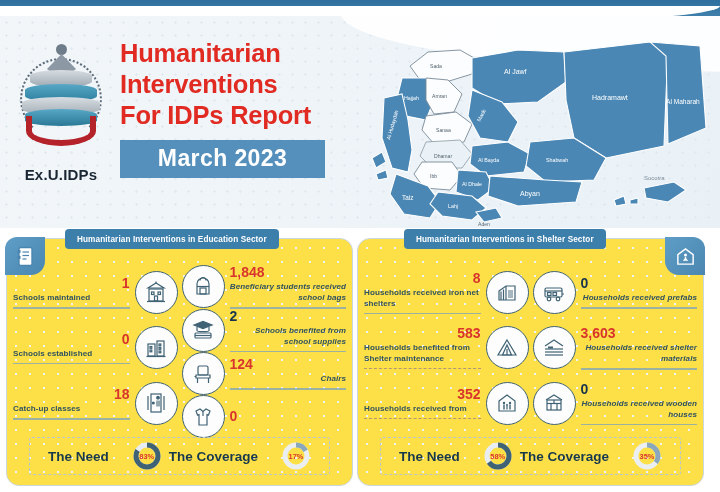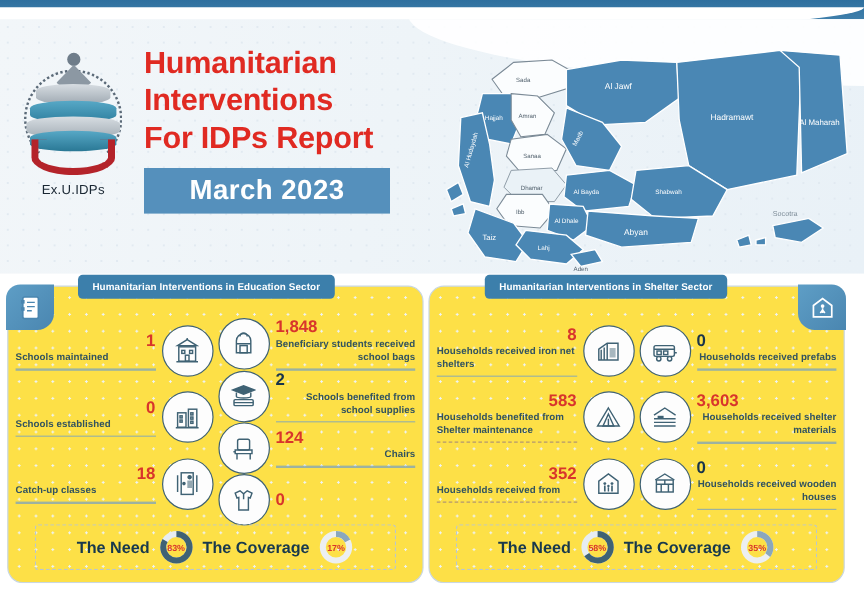--- a/index.html
+++ b/index.html
@@ -65,22 +65,22 @@
   .lz1 { left: 16px; top: 34px; width: 62px; height: 17px; background: linear-gradient(180deg,#d7dde2,#9fa9b2); }
   .lz2 { left: 11px; top: 48px; width: 72px; height: 18px; background: linear-gradient(180deg,#57a8c6,#2e7f9f); }
   .lz3 { left: 8px;  top: 61px; width: 78px; height: 18px; background: linear-gradient(180deg,#d7dde2,#a4aeb6); }
   .lz4 { left: 11px; top: 73px; width: 72px; height: 17px; background: linear-gradient(180deg,#57a8c6,#2a7895); }
   .logo-cradle {
     position: absolute; left: 12px; top: 80px; width: 70px; height: 30px;
     border: 6px solid #b4232a; border-top: none;
     border-radius: 0 0 50% 50%;
   }
   .logo-caption {
-    font-size: 11px; font-weight: 400; color: #1a2733; letter-spacing: .2px;
-    margin-top: 5px;
+    font-size: 15px; font-weight: 700; color: #1a2733; letter-spacing: .2px;
+    margin-top: 18px;
   }
 
   
   #title-block { position: absolute; left: 120px; top: 22px; width: 250px; }
   .title-line {
     color: #e02a22; font-size: 25.5px; font-weight: 700;
     line-height: 31px; letter-spacing: -.2px;
   }
   #date-badge {
     margin-top: 9px; background: #5590bc; color: #ffffff;
@@ -156,21 +156,21 @@
   .num-red { color: #d8352c; }
   .num-navy { color: #17344c; }
   .stat-left .stat-num { text-align: right; }
   .stat-right .stat-num { text-align: left; }
 
   .stat-label {
     font-size: 8.1px; font-weight: 700; color: #32535f;
     line-height: 11px; letter-spacing: .05px;
   }
   .stat-left .stat-label { text-align: left; }
-  .stat-right .stat-label { text-align: right; }
+  .stat-right .stat-label { text-align: right; font-style: italic; }
 
   .stat-rule {
     height: 1.6px; background: #7ba3bd; margin-top: 4px; opacity: .75;
   }
   .stat-rule.dashed {
     height: 0; border-top: 1.6px dashed #9a7f7f; background: none;
   }
 
   .icon-circle {
     width: 43px; height: 43px; border-radius: 50%;
@@ -180,21 +180,21 @@
   }
   .icon-circle svg { display: block; }
 
   
   .needbar {
     position: absolute; left: 22px; right: 22px; bottom: 10px; height: 38px;
     border: 1.4px dashed #b9c6d0; border-radius: 3px;
     display: flex; align-items: center; justify-content: center; gap: 7px;
   }
   .need-text { font-size: 13.5px; font-weight: 700; color: #18394c; }
-  .donut { position: relative; width: 30px; height: 30px; }
+  .donut { position: relative; width: 30px; height: 30px; margin-left: 16px; }
   .donut svg { display: block; transform: rotate(-90deg); }
   .donut-val {
     position: absolute; inset: 0; display: flex; align-items: center; justify-content: center;
     font-size: 7.4px; font-weight: 700; color: #d8352c;
   }
 
   #bottom-strip {
     position: absolute; bottom: 0; left: 0; width: 720px; height: 6px;
     background: #ffffff;
   }

